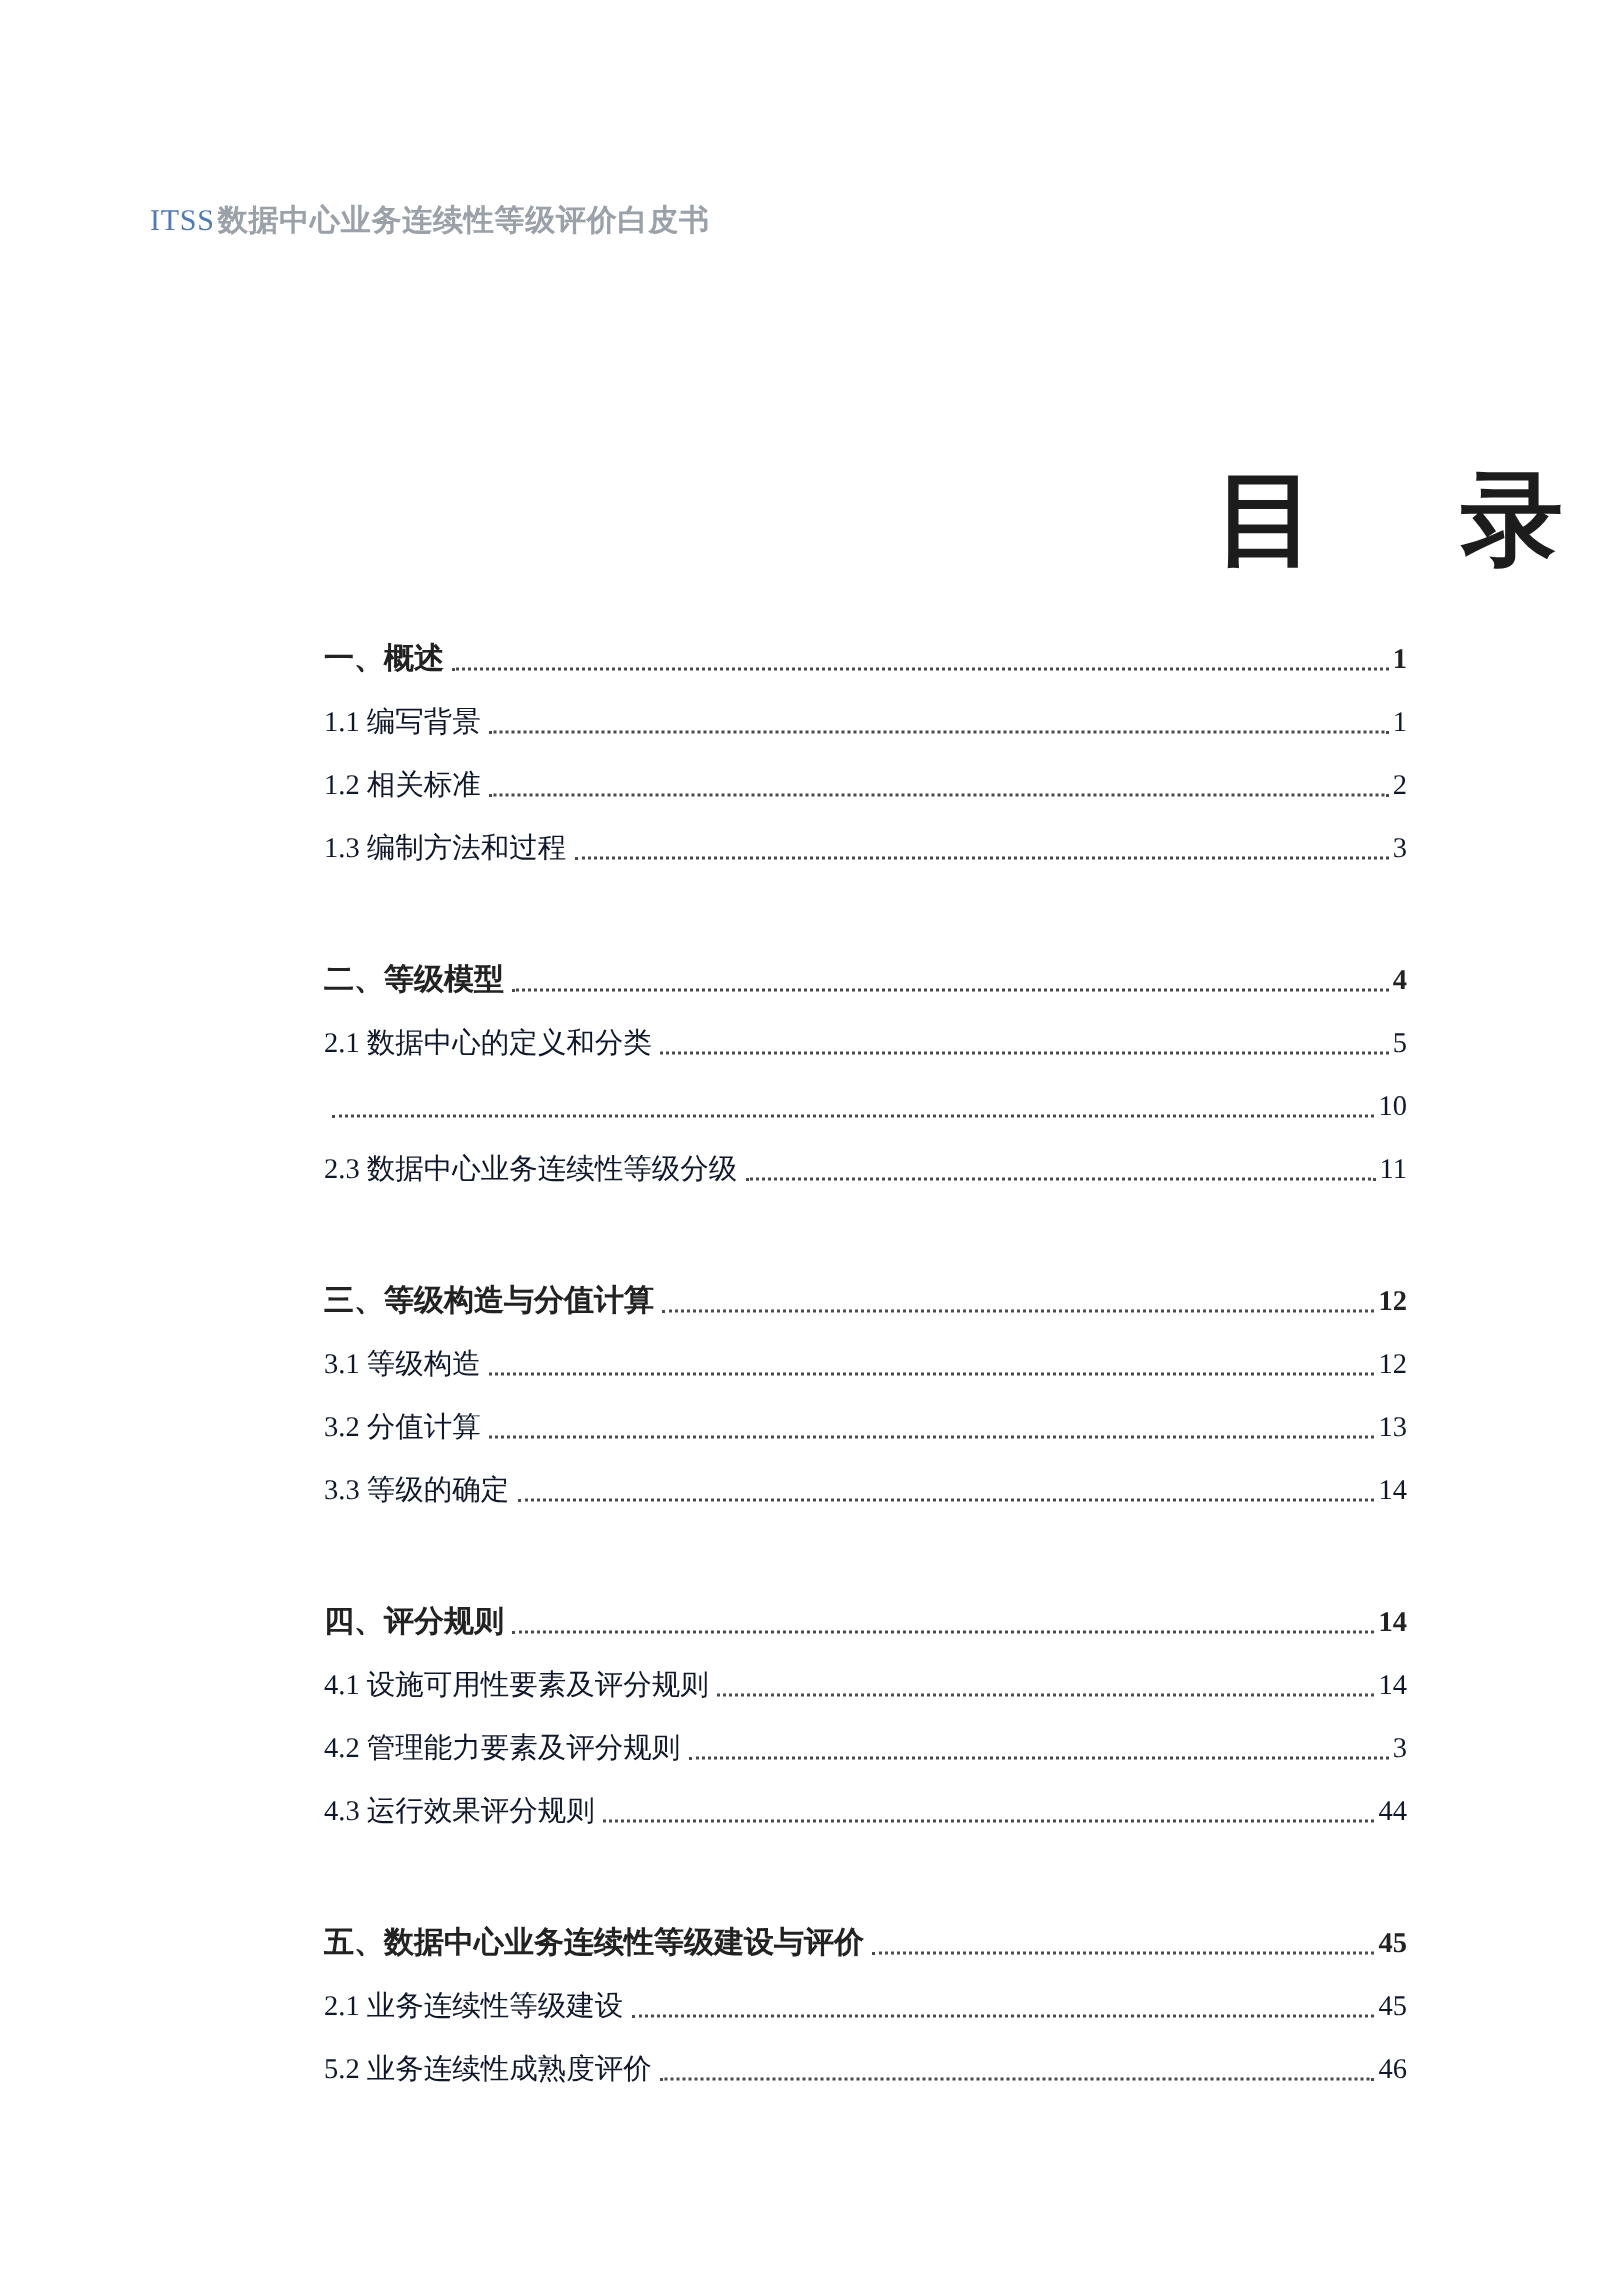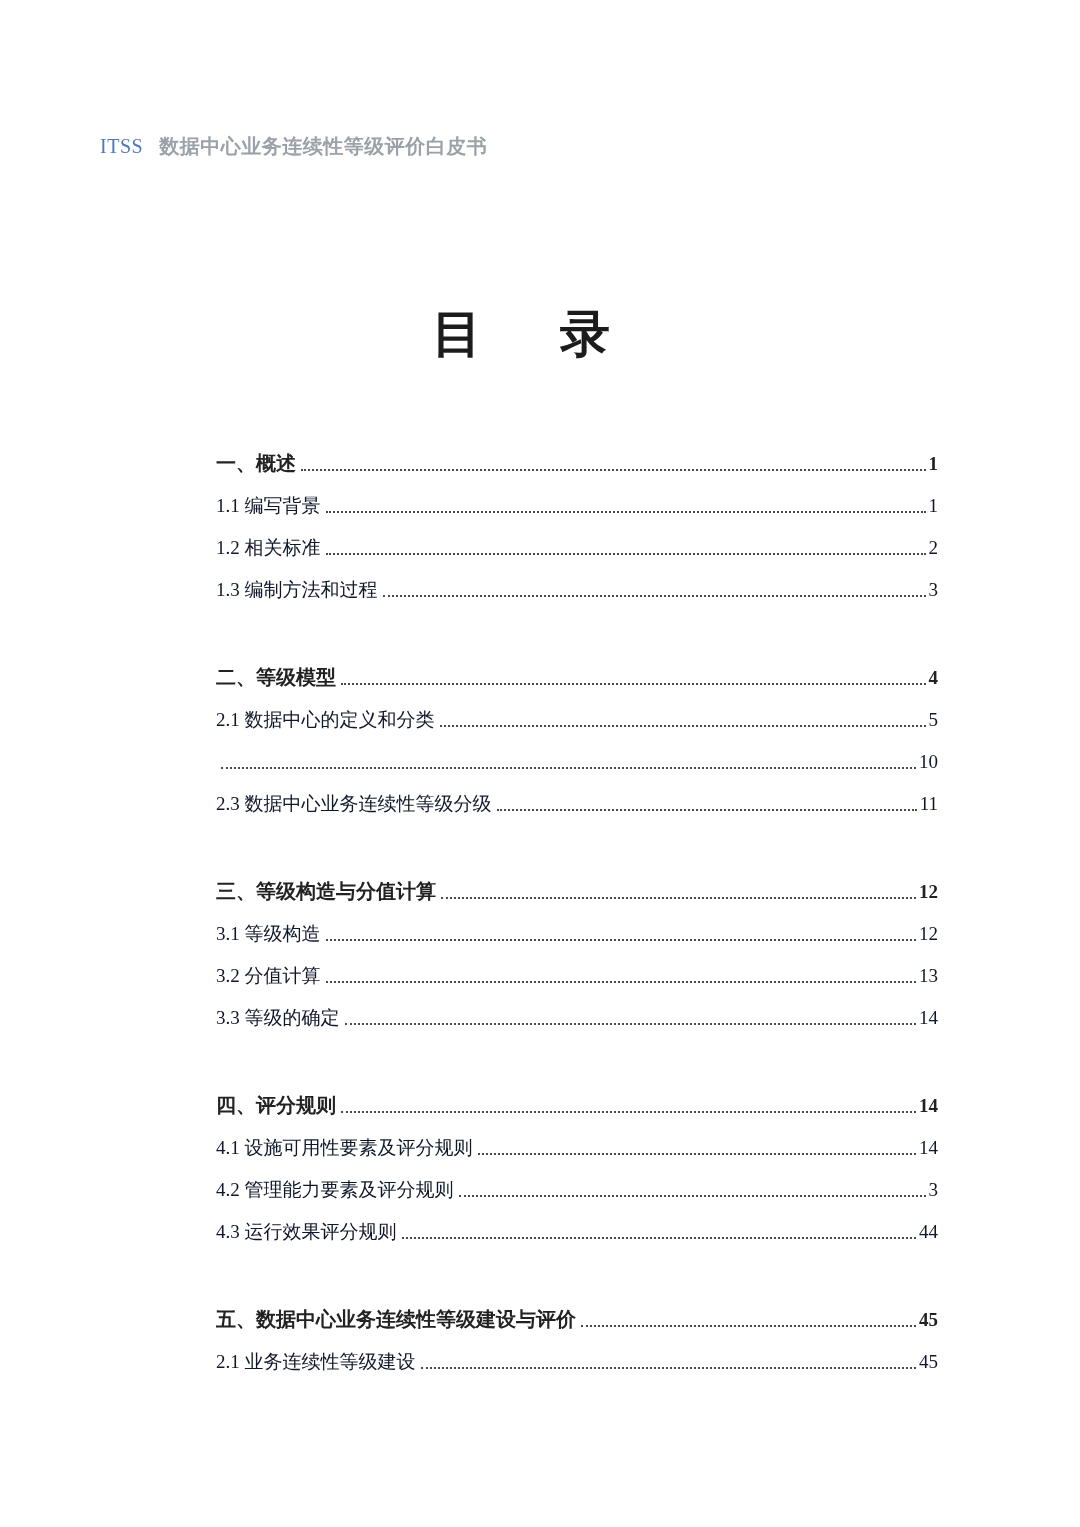--- a/index.html
+++ b/index.html
@@ -22,47 +22,47 @@
     left: 100px;
     top: 133px;
     font-size: 20px;
     letter-spacing: 0.5px;
     white-space: nowrap;
   }
   .doc-header .logo {
     color: #4d79bd;
     font-family: "Liberation Serif", serif;
     font-weight: 400;
-    margin-right: 16px;
+    margin-right: 2px;
   }
   .doc-header .doc-header-title {
     color: #9aa1a9;
     font-family: "Liberation Sans", sans-serif;
     font-weight: 700;
   }
   
   .toc-title {
     position: absolute;
     top: 301px;
     left: 0;
     width: 1056px;           
-    text-align: center;
-    font-size: 50px;
+    text-align: right;
+    font-size: 68px;
     font-weight: 700;
     color: #1c1c1c;
     letter-spacing: 14px;
     white-space: pre;
     font-family: "Liberation Serif", serif;
   }
   
   .toc {
     position: absolute;
     left: 216px;
     right: 142px;
-    top: 432px;
+    top: 408px;
   }
   .toc-section { display: block; }
   .toc-section + .toc-section { margin-top: 46px; }
   .toc-row {
     display: flex;
     align-items: flex-end;
     height: 42px;
     font-size: 19px;
     color: #0f172a;
     line-height: 1.05;
@@ -194,15 +194,20 @@
         <div class="toc-row heading">
           <span class="toc-label">五、数据中心业务连续性等级建设与评价</span>
           <span class="leader"></span>
           <span class="toc-page">45</span>
         </div>
         <div class="toc-row">
           <span class="toc-label">2.1 业务连续性等级建设</span>
           <span class="leader"></span>
           <span class="toc-page">45</span>
         </div>
+        <div class="toc-row">
+          <span class="toc-label">5.2 业务连续性成熟度评价</span>
+          <span class="leader"></span>
+          <span class="toc-page">46</span>
+        </div>
       </section>
     </div>
 </div>
 
 </body></html>

